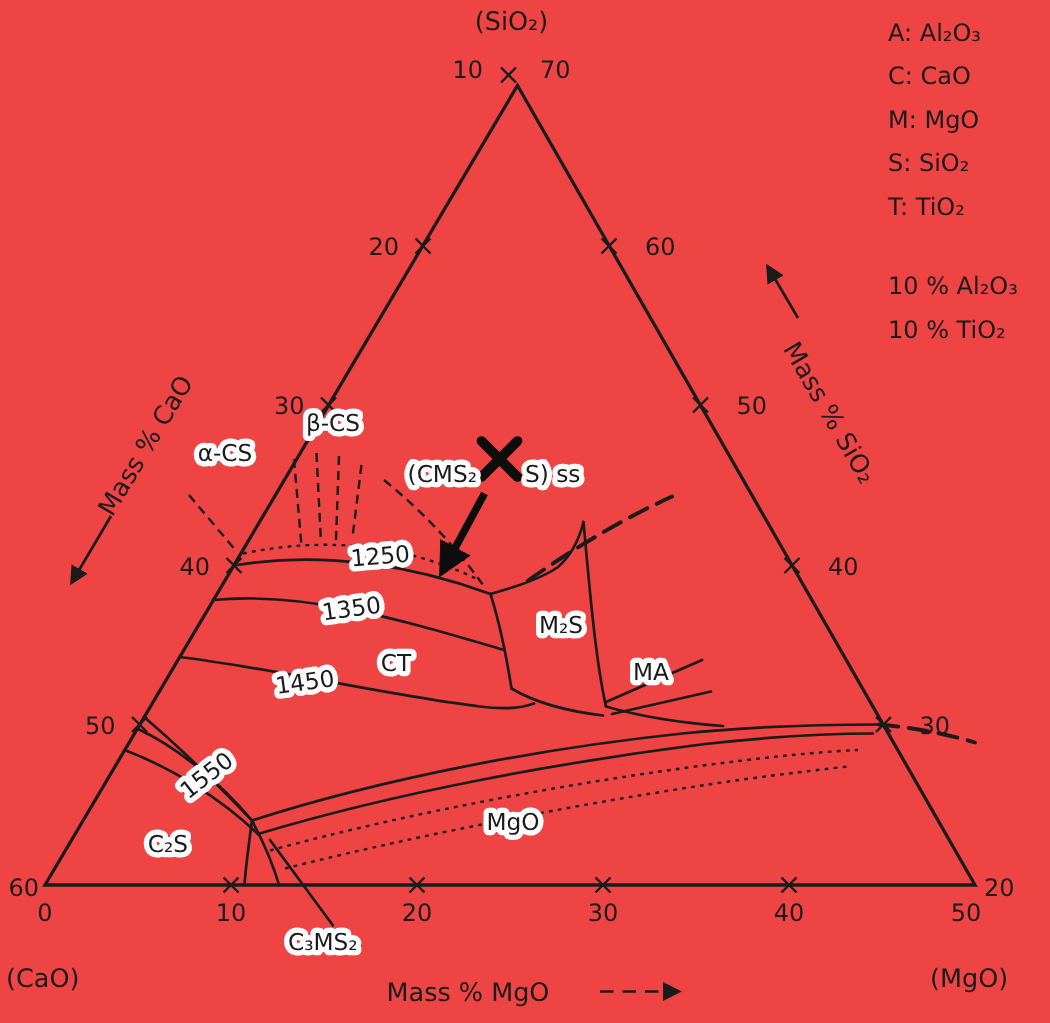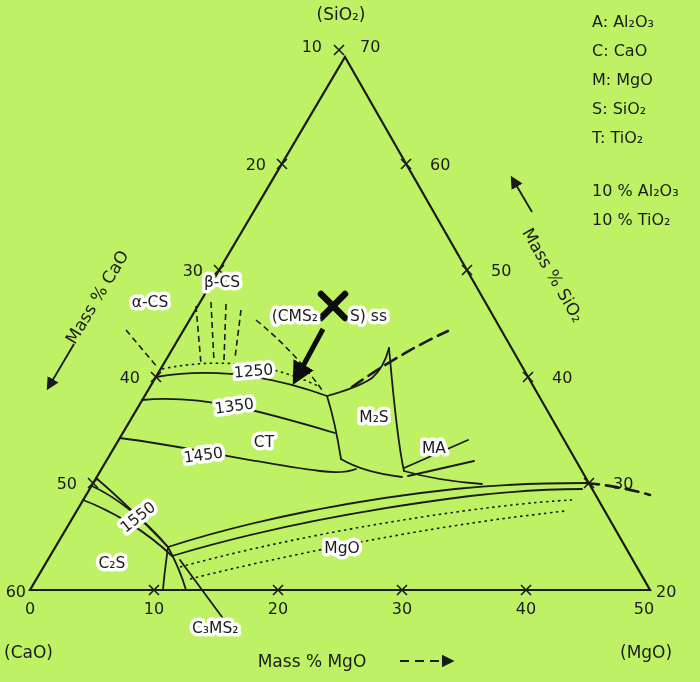--- a/index.html
+++ b/index.html
@@ -1,17 +1,17 @@
 <!DOCTYPE html>
 <html><head>
 <meta charset="utf-8">
 <style>
   html,body { margin:0; padding:0; background:#ffffff; }
   .page {
-    position:relative; width:700px; height:682px; background:#bef264;
+    position:relative; width:700px; height:682px; background:#ef4444;
     font-family:"DejaVu Sans", sans-serif; overflow:hidden;
   }
   svg text { fill:#1b1b1b; }
   .fs15 { font-size:15.5px; }
   .fs16 { font-size:16px; }
   .fs17 { font-size:17px; }
   .halo { paint-order:stroke; stroke:#ffffff; stroke-width:7px; stroke-linejoin:round; }
   .ln   { stroke:#1b1b1b; fill:none; stroke-width:1.8; stroke-linecap:round; }
   .ln-outline { stroke:#1b1b1b; fill:none; stroke-width:2.2; }
   .ln-tick { stroke:#1b1b1b; fill:none; stroke-width:1.6; }

